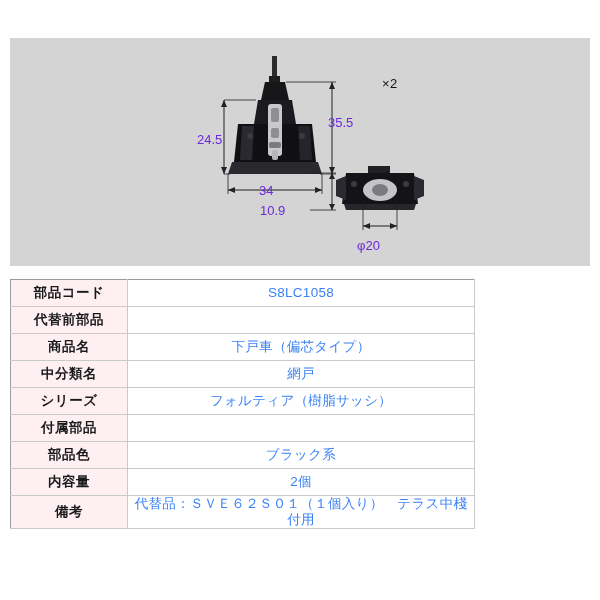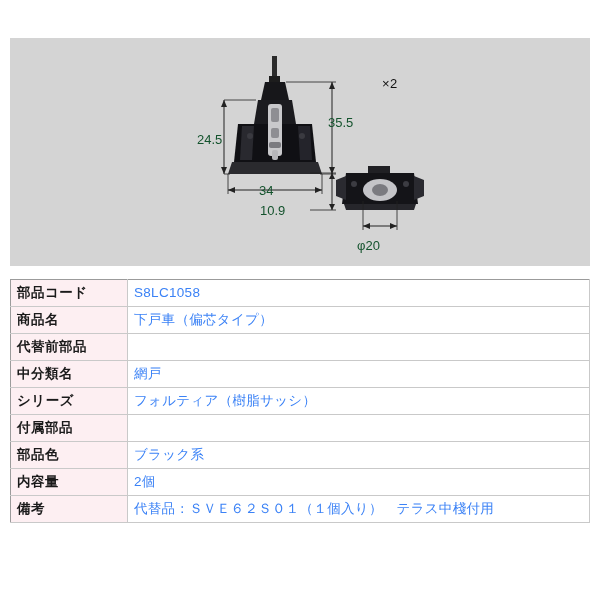--- a/index.html
+++ b/index.html
@@ -40,37 +40,38 @@
     position: absolute;
     left: 372px;
     top: 38px;
     font-size: 13px;
     color: #111111;
     letter-spacing: 0.5px;
   }
   .dim {
     position: absolute;
     font-size: 13px;
-    color: #14532d;
+    color: #6d28d9;
     white-space: nowrap;
   }
   .dim-245 { left: 187px; top: 94px; }
   .dim-355 { left: 318px; top: 77px; }
   .dim-34  { left: 249px; top: 145px; }
   .dim-109 { left: 250px; top: 165px; }
   .dim-phi { left: 347px; top: 200px; }
 
   
   .spec-table {
     position: absolute;
     left: 10px;
     top: 279px;
-    width: 580px;
+    width: 465px;
     border-collapse: collapse;
     table-layout: fixed;
+    text-align: center;
   }
   .spec-table tr {
     height: 27px;
   }
   .spec-table td {
     border: 1px solid #c9c9c9;
     padding: 0 6px;
     font-size: 13.5px;
     color: #111111;
     vertical-align: middle;
@@ -177,28 +178,28 @@
     <span class="dim dim-phi">φ20</span>
   </div>
 
   <table class="spec-table">
     <tbody>
       <tr>
         <td class="label">部品コード</td>
         <td class="value">S8LC1058</td>
       </tr>
       <tr>
+        <td class="label">代替前部品</td>
+        <td class="value"></td>
+      </tr>
+      <tr>
         <td class="label">商品名</td>
         <td class="value">下戸車（偏芯タイプ）</td>
       </tr>
       <tr>
-        <td class="label">代替前部品</td>
-        <td class="value"></td>
-      </tr>
-      <tr>
         <td class="label">中分類名</td>
         <td class="value">網戸</td>
       </tr>
       <tr>
         <td class="label">シリーズ</td>
         <td class="value">フォルティア（樹脂サッシ）</td>
       </tr>
       <tr>
         <td class="label">付属部品</td>
         <td class="value"></td>

